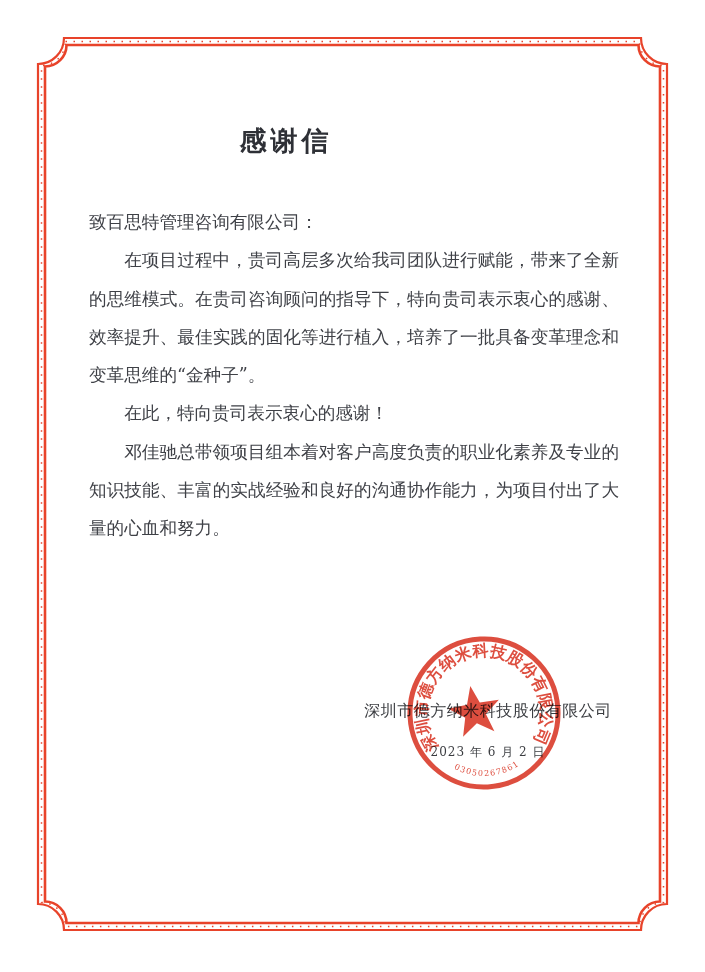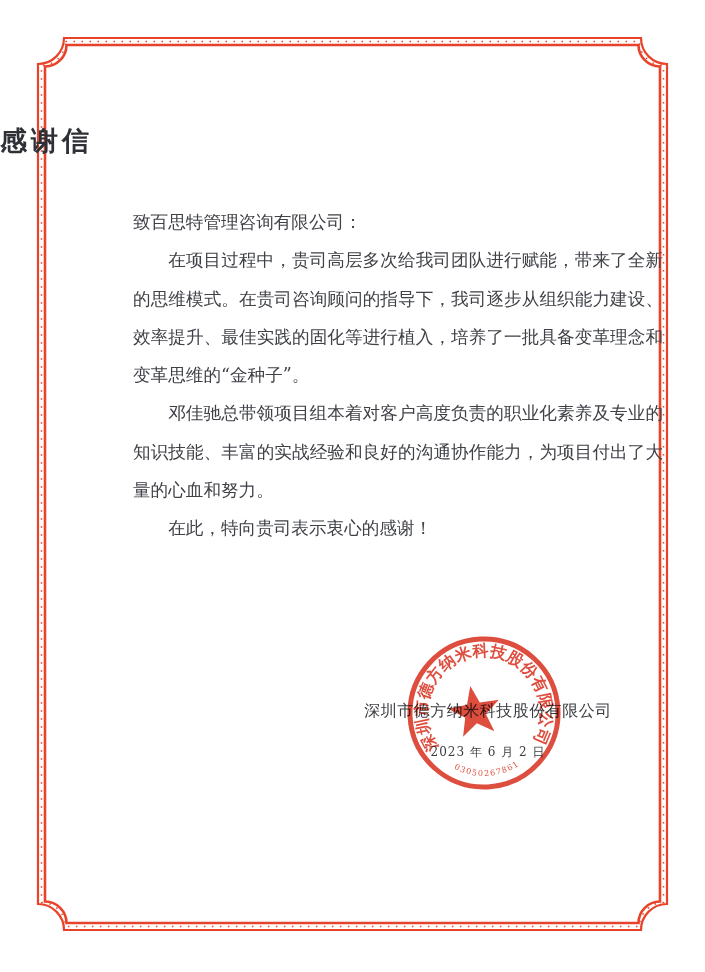--- a/index.html
+++ b/index.html
@@ -22,36 +22,35 @@
     width: 705px;
     height: 972px;
     pointer-events: none;
   }
   .title {
     position: absolute;
     top: 123px;
     left: 0;
     width: 572px;
     margin: 0;
-    text-align: left;
+    text-align: center;
     font-size: 27px;
     font-weight: bold;
     letter-spacing: 4px;
     color: #2e3036;
   }
   .letter-body {
     position: absolute;
     left: 89px;
     top: 203px;
     width: 530px;
     font-size: 17.6px;
     line-height: 38.3px;
     color: #3f4147;
     text-align: justify;
-    margin-left: 44px;
   }
   .letter-body p {
     margin: 0;
     padding: 0;
   }
   .letter-body p.para {
     text-indent: 2em;
   }
   .signature {
     position: absolute;
@@ -102,23 +101,23 @@
   <svg class="frame" viewBox="0 0 705 972" xmlns="http://www.w3.org/2000/svg">
     <path d="M 64 38 H 641 A 26 26 0 0 0 667 64 V 904 A 26 26 0 0 0 641 930 H 64 A 26 26 0 0 0 38 904 V 64 A 26 26 0 0 0 64 38 Z" fill="none" stroke="#e8432a" stroke-width="2.2"></path>
     <path d="M 65.5 41.5 H 639.5 A 24 24 0 0 0 663.5 65.5 V 902.5 A 24 24 0 0 0 639.5 926.5 H 65.5 A 24 24 0 0 0 41.5 902.5 V 65.5 A 24 24 0 0 0 65.5 41.5 Z" fill="none" stroke="#e8432a" stroke-width="1.5" stroke-dasharray="1.5 6.5"></path>
     <path d="M 66.5 45 H 638.5 A 21.5 21.5 0 0 0 660 66.5 V 901.5 A 21.5 21.5 0 0 0 638.5 923 H 66.5 A 21.5 21.5 0 0 0 45 901.5 V 66.5 A 21.5 21.5 0 0 0 66.5 45 Z" fill="none" stroke="#e8432a" stroke-width="2.6"></path>
   </svg>
 
   <h1 class="title">感谢信</h1>
 
   <div class="letter-body">
     <p class="greeting">致百思特管理咨询有限公司：</p>
-    <p class="para">在项目过程中，贵司高层多次给我司团队进行赋能，带来了全新的思维模式。在贵司咨询顾问的指导下，我司逐步从组织能力建设、效率提升、最佳实践的固化等进行植入，培养了一批具备变革理念和变革思维的“金种子”。</p>
+    <p class="para">在项目过程中，贵司高层多次给我司团队进行赋能，带来了全新的思维模式。在贵司咨询顾问的指导下，特向贵司表示衷心的感谢、效率提升、最佳实践的固化等进行植入，培养了一批具备变革理念和变革思维的“金种子”。</p>
+    <p class="para">在此，特向贵司表示衷心的感谢！</p>
     <p class="para">邓佳驰总带领项目组本着对客户高度负责的职业化素养及专业的知识技能、丰富的实战经验和良好的沟通协作能力，为项目付出了大量的心血和努力。</p>
-    <p class="para">在此，特向贵司表示衷心的感谢！</p>
   </div>
 
   <div class="signature">
     <div class="company-line">深圳市德方纳米科技股份有限公司</div>
     <div class="date-line">2023 年 6 月 2 日</div>
   </div>
 
   <svg class="seal" viewBox="0 0 170 170" xmlns="http://www.w3.org/2000/svg">
     <g transform="rotate(-3 85 85)">
       <circle cx="85" cy="85" r="74" fill="none" stroke="#d93524" stroke-width="5"></circle>

